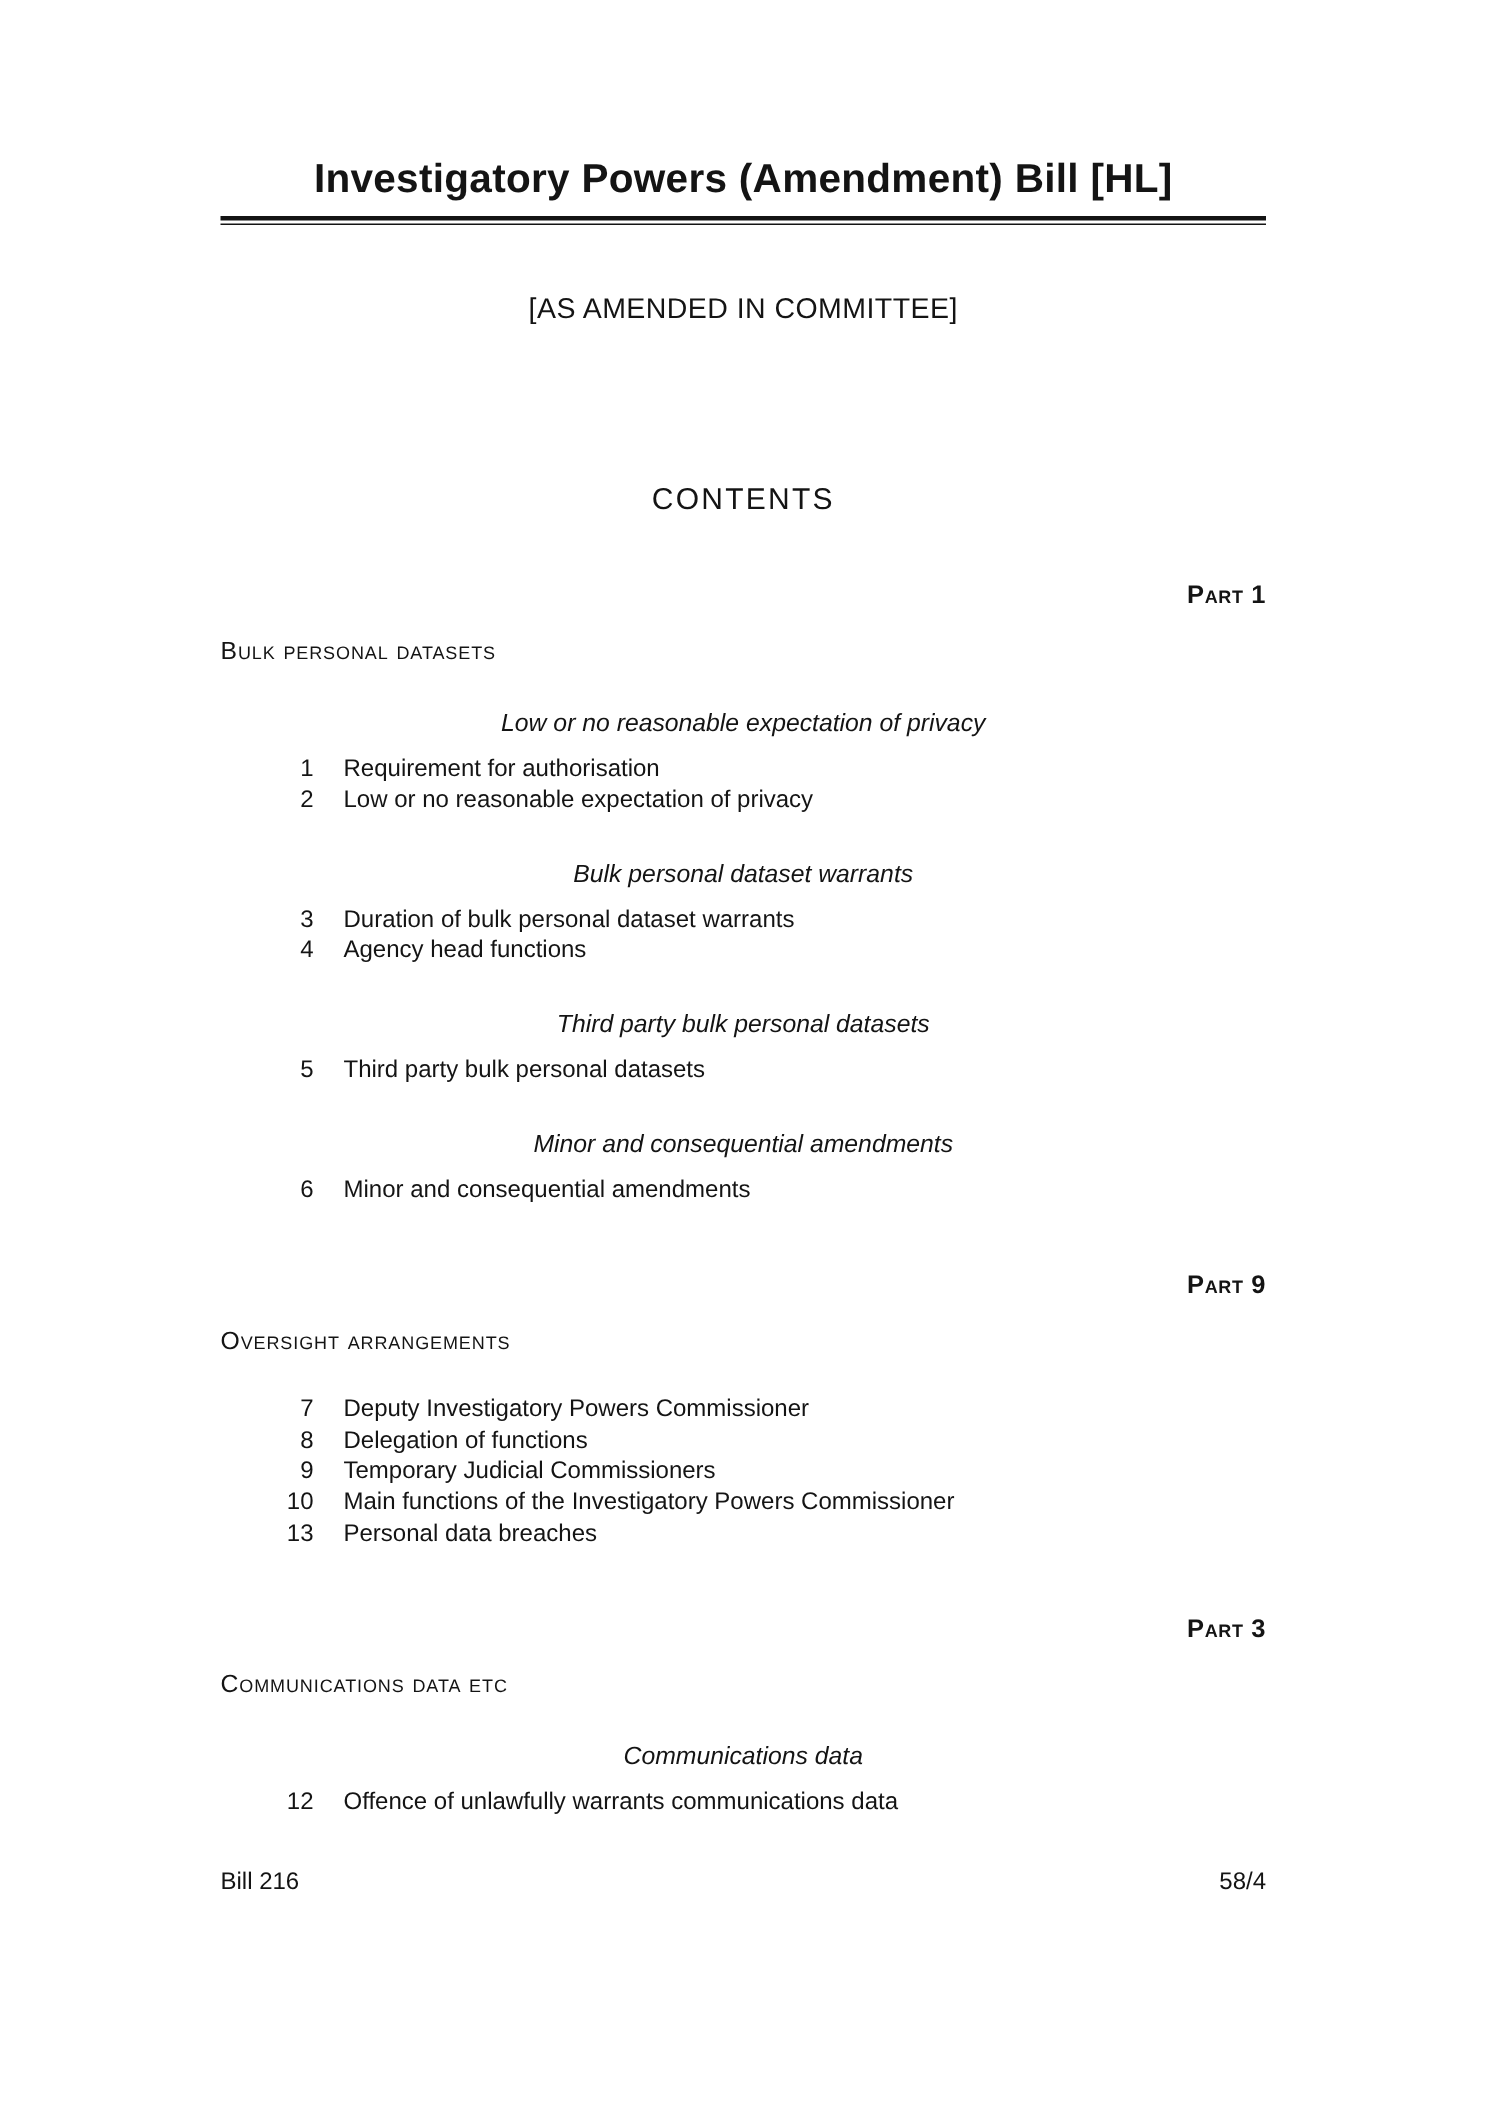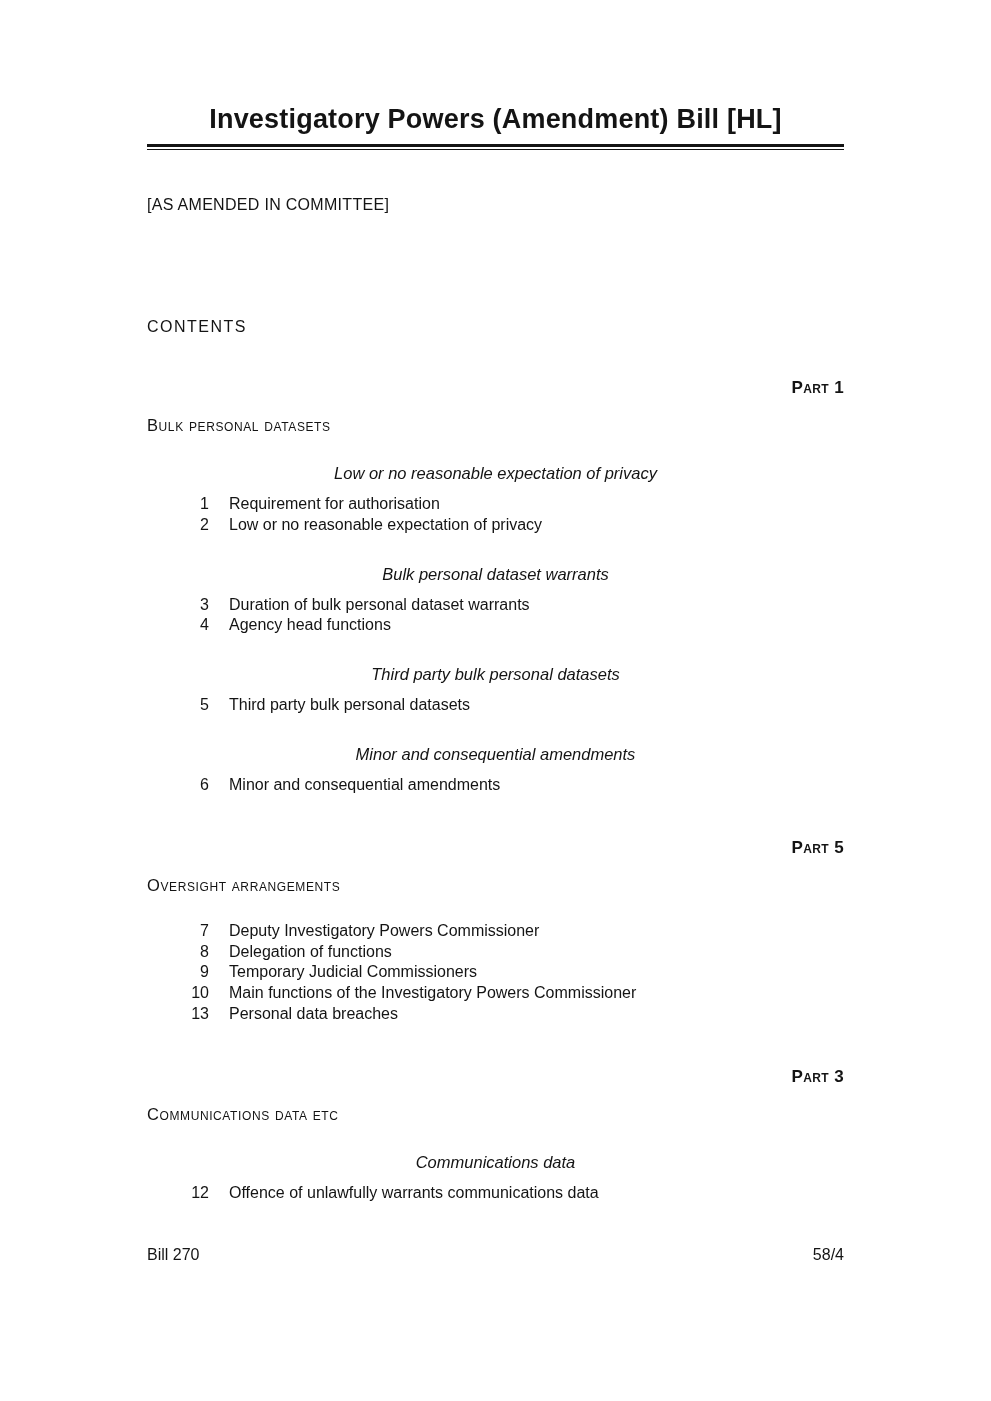--- a/index.html
+++ b/index.html
@@ -36,28 +36,28 @@
     height: 3px;
     background: #141414;
   }
   .title-rule .rule-thin {
     height: 1px;
     background: #141414;
     margin-top: 2px;
   }
   .amended-note {
     margin-top: 46px;
-    text-align: left;
-    font-size: 16px;
+    text-align: center;
+    font-size: 19px;
     letter-spacing: 0.3px;
   }
   .contents-heading {
     margin-top: 104px;
-    text-align: left;
-    font-size: 16px;
+    text-align: center;
+    font-size: 20px;
     letter-spacing: 1.5px;
   }
   .part-heading {
     margin-top: 42px;
     text-align: right;
     font-size: 17px;
     font-weight: bold;
     font-variant: small-caps;
     letter-spacing: 0.4px;
   }
@@ -143,21 +143,21 @@
         <div class="cross-heading">Third party bulk personal datasets</div>
         <div class="toc-item">
           <span class="toc-num">5</span>
           <span class="toc-label">Third party bulk personal datasets</span>
         </div>
         <div class="cross-heading">Minor and consequential amendments</div>
         <div class="toc-item">
           <span class="toc-num">6</span>
           <span class="toc-label">Minor and consequential amendments</span>
         </div>
-        <div class="part-heading">Part 5</div>
+        <div class="part-heading">Part 9</div>
         <div class="subject-heading">Oversight arrangements</div>
         <div class="toc-item">
           <span class="toc-num">7</span>
           <span class="toc-label">Deputy Investigatory Powers Commissioner</span>
         </div>
         <div class="toc-item">
           <span class="toc-num">8</span>
           <span class="toc-label">Delegation of functions</span>
         </div>
         <div class="toc-item">
@@ -177,16 +177,16 @@
         <div class="cross-heading">Communications data</div>
         <div class="toc-item">
           <span class="toc-num">12</span>
           <span class="toc-label">Offence of unlawfully warrants communications data</span>
         </div>
       </div>
 
   </div>
 
   <div class="footer">
-    <span>Bill 270</span>
+    <span>Bill 216</span>
     <span>58/4</span>
   </div>
 </div>
 
 </body></html>

